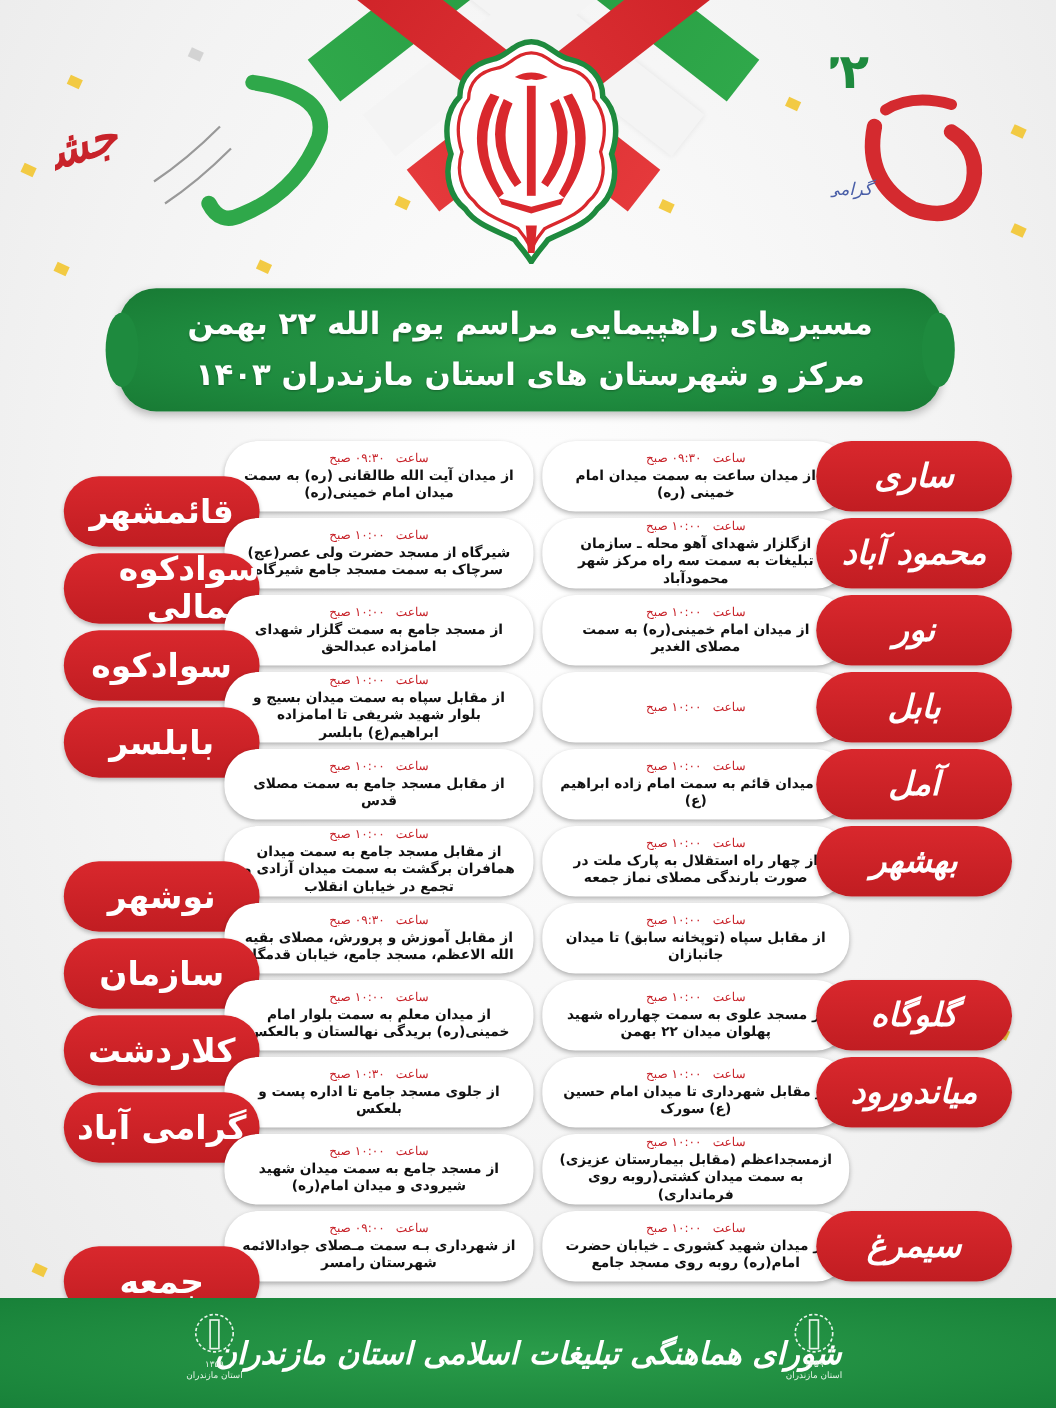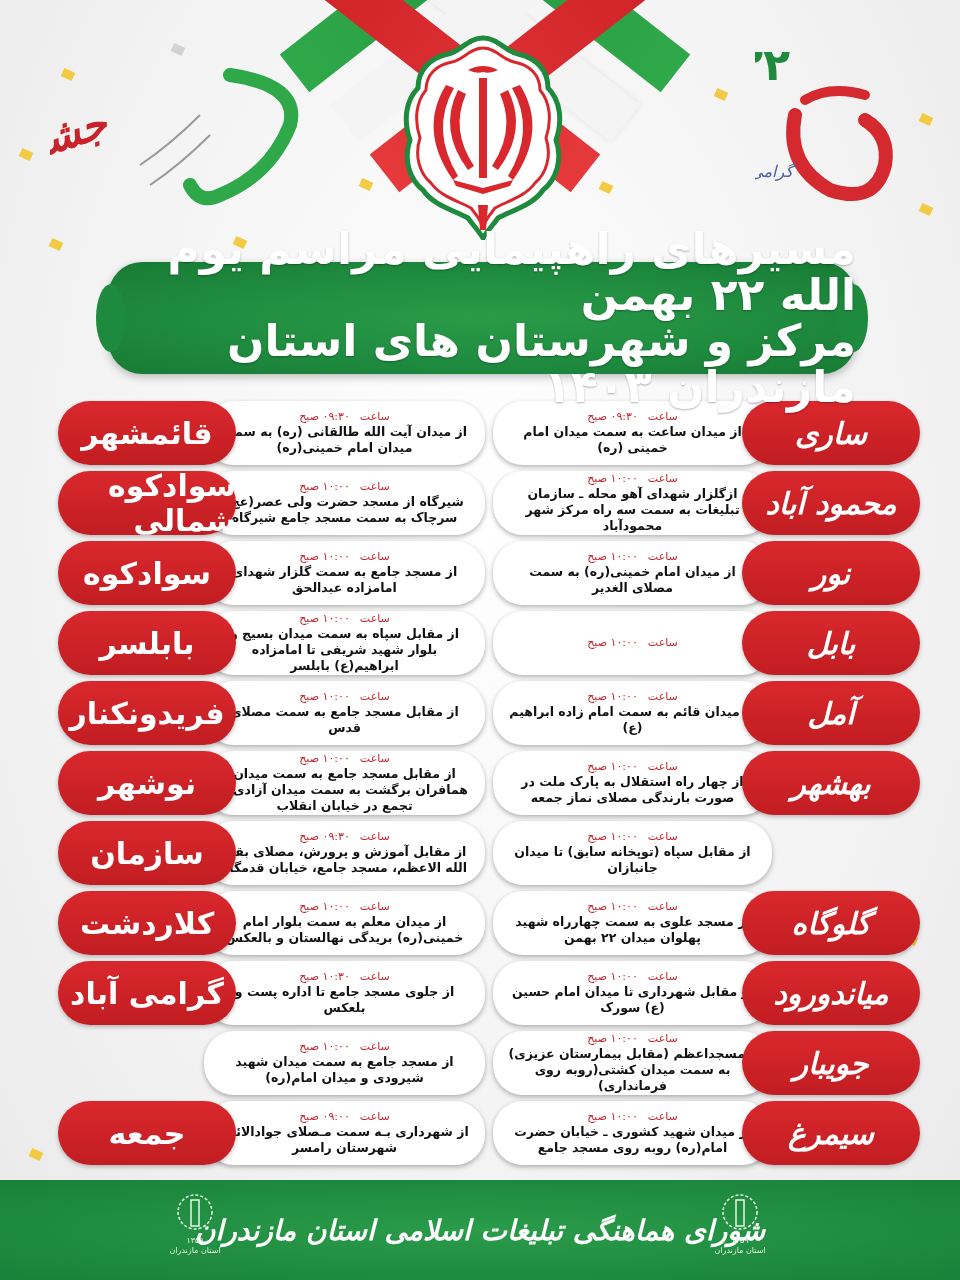--- a/index.html
+++ b/index.html
@@ -40,21 +40,21 @@
     box-shadow: 0 3px 8px rgba(0,0,0,.25);
     display: flex; flex-direction: column; align-items: center; justify-content: center;
     color: #fff;
   }
   .title-banner::before, .title-banner::after {
     content: ""; position: absolute; top: 22px; width: 30px; height: 68px;
     background: #1e8a3e; border-radius: 50%;
   }
   .title-banner::before { left: -12px; }
   .title-banner::after { right: -12px; }
-  .title-line { font-weight: bold; font-size: 44px; line-height: 46px; position: relative; z-index: 1; text-shadow: 0 1px 2px rgba(0,0,0,.3); }
+  .title-line { font-weight: bold; font-size: 28px; line-height: 46px; position: relative; z-index: 1; text-shadow: 0 1px 2px rgba(0,0,0,.3); }
 
   
   .routes {
     position: absolute; left: 58px; top: 401px; width: 862px;
     display: grid; grid-template-columns: 1fr 1fr; column-gap: 8px; row-gap: 6px;
   }
   .route { position: relative; height: 64px; }
   .route .city {
     position: absolute; top: 0; height: 64px; width: 178px;
     background: linear-gradient(180deg,#d9282d,#c11d22);
@@ -67,21 +67,21 @@
     position: absolute; top: 0; height: 64px;
     background: #fff; border-radius: 30px;
     box-shadow: 0 2px 5px rgba(0,0,0,.3);
     display: flex; flex-direction: column; align-items: center; justify-content: center;
     padding: 2px 14px; text-align: center;
   }
   
   .route.col-r .city { right: 0; font-style: italic; }
   .route.col-r .info { right: 148px; left: 0; }
   
-  .route.col-l .city { left: 0; }
+  .route.col-l .city { left: 0; margin-top: 32px; }
   .route.col-l .info { left: 146px; right: 0; }
 
   .time { color: #c8232a; font-size: 11px; line-height: 14px; display: flex; gap: 10px; direction: rtl; }
   .desc { color: #111; font-size: 12.5px; line-height: 16px; font-weight: bold; }
 
   
   .footer {
     position: absolute; left: 0; top: 1180px; width: 960px; height: 100px;
     background: radial-gradient(ellipse at 50% 50%, #2a9c4a, #188139);
     display: flex; align-items: center; justify-content: center; color: #fff;
@@ -244,21 +244,20 @@
       <div class="city">آمل</div>
     </div>
     <div class="route col-l">
       <div class="info">
         <div class="time">
           <span>ساعت</span>
           <span><span>۱۰:۰۰</span> <span>صبح</span></span>
         </div>
         <div class="desc">از مقابل مسجد جامع به سمت مصلای قدس</div>
       </div>
-      <div class="city">فریدونکنار</div>
     </div>
     <div class="route col-r">
       <div class="info">
         <div class="time">
           <span>ساعت</span>
           <span><span>۱۰:۰۰</span> <span>صبح</span></span>
         </div>
         <div class="desc">از چهار راه استقلال به پارک ملت در صورت بارندگی مصلای نماز جمعه</div>
       </div>
       <div class="city">بهشهر</div>
@@ -333,21 +332,20 @@
       <div class="city">گرامی آباد</div>
     </div>
     <div class="route col-r">
       <div class="info">
         <div class="time">
           <span>ساعت</span>
           <span><span>۱۰:۰۰</span> <span>صبح</span></span>
         </div>
         <div class="desc">ازمسجداعظم (مقابل بیمارستان عزیزی) به سمت میدان کشتی(روبه روی فرمانداری)</div>
       </div>
-      <div class="city">جویبار</div>
     </div>
     <div class="route col-l">
       <div class="info">
         <div class="time">
           <span>ساعت</span>
           <span><span>۱۰:۰۰</span> <span>صبح</span></span>
         </div>
         <div class="desc">از مسجد جامع به سمت میدان شهید شیرودی و میدان امام(ره)</div>
       </div>
     </div>

